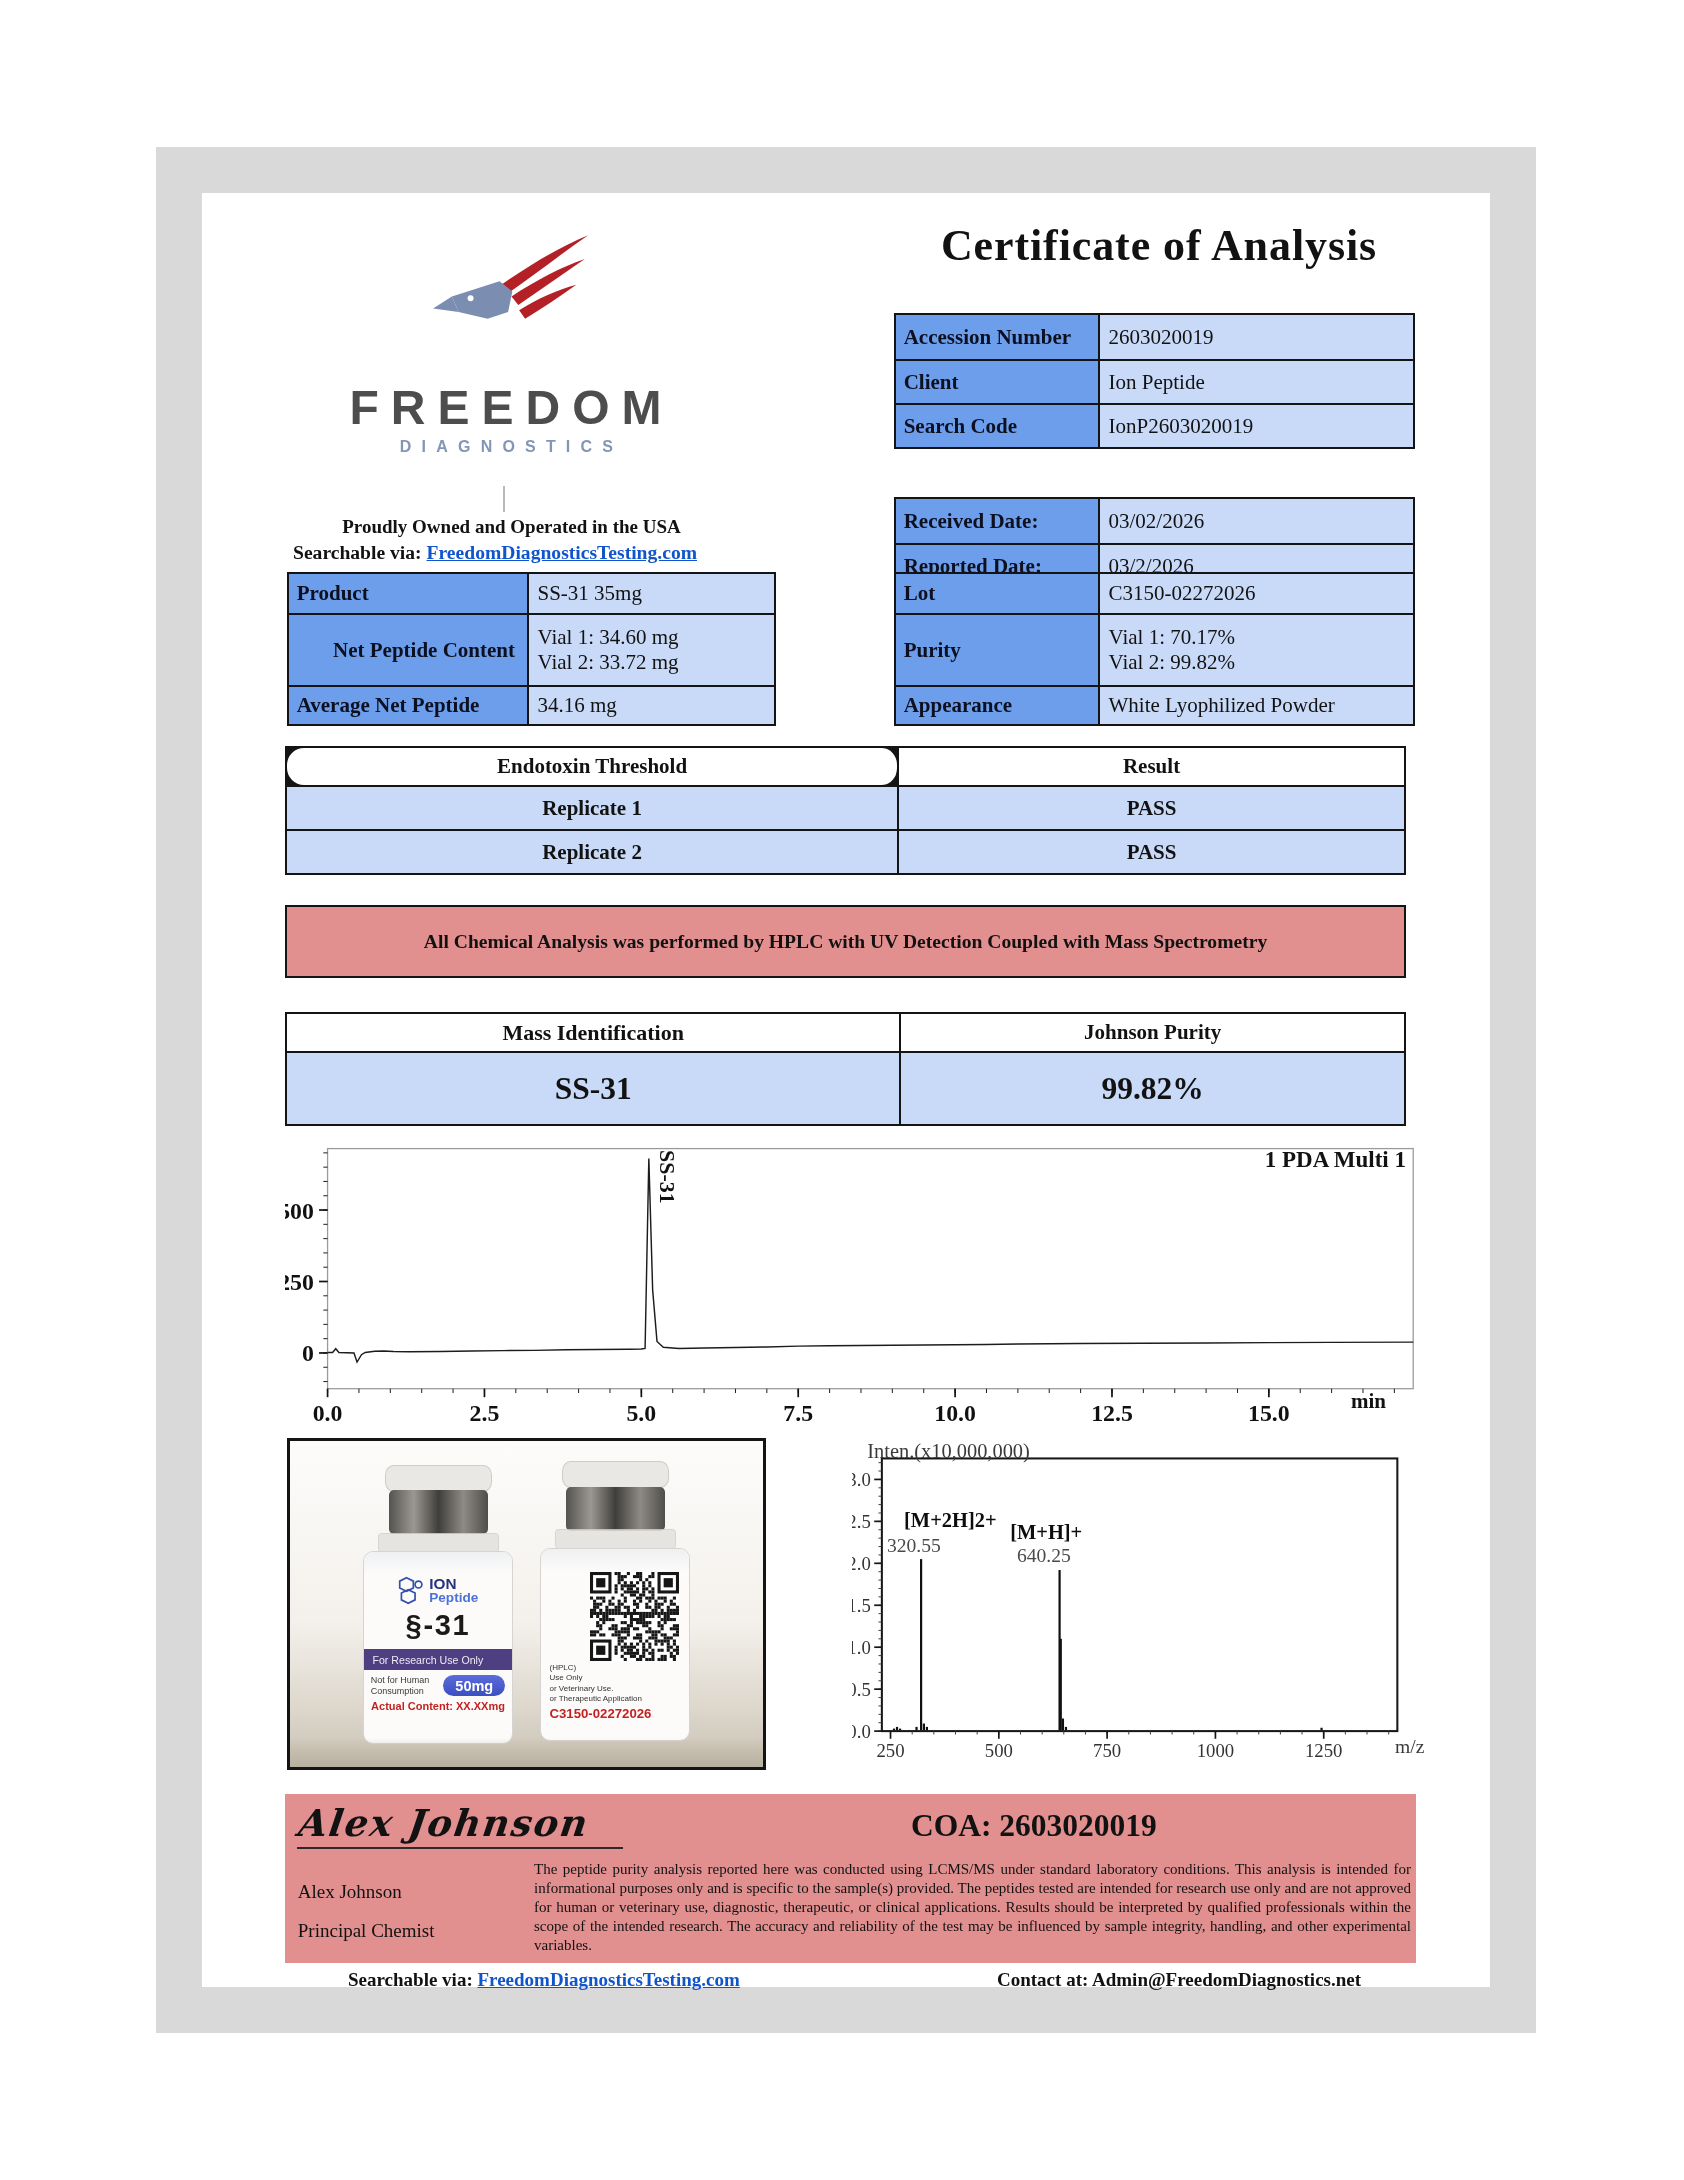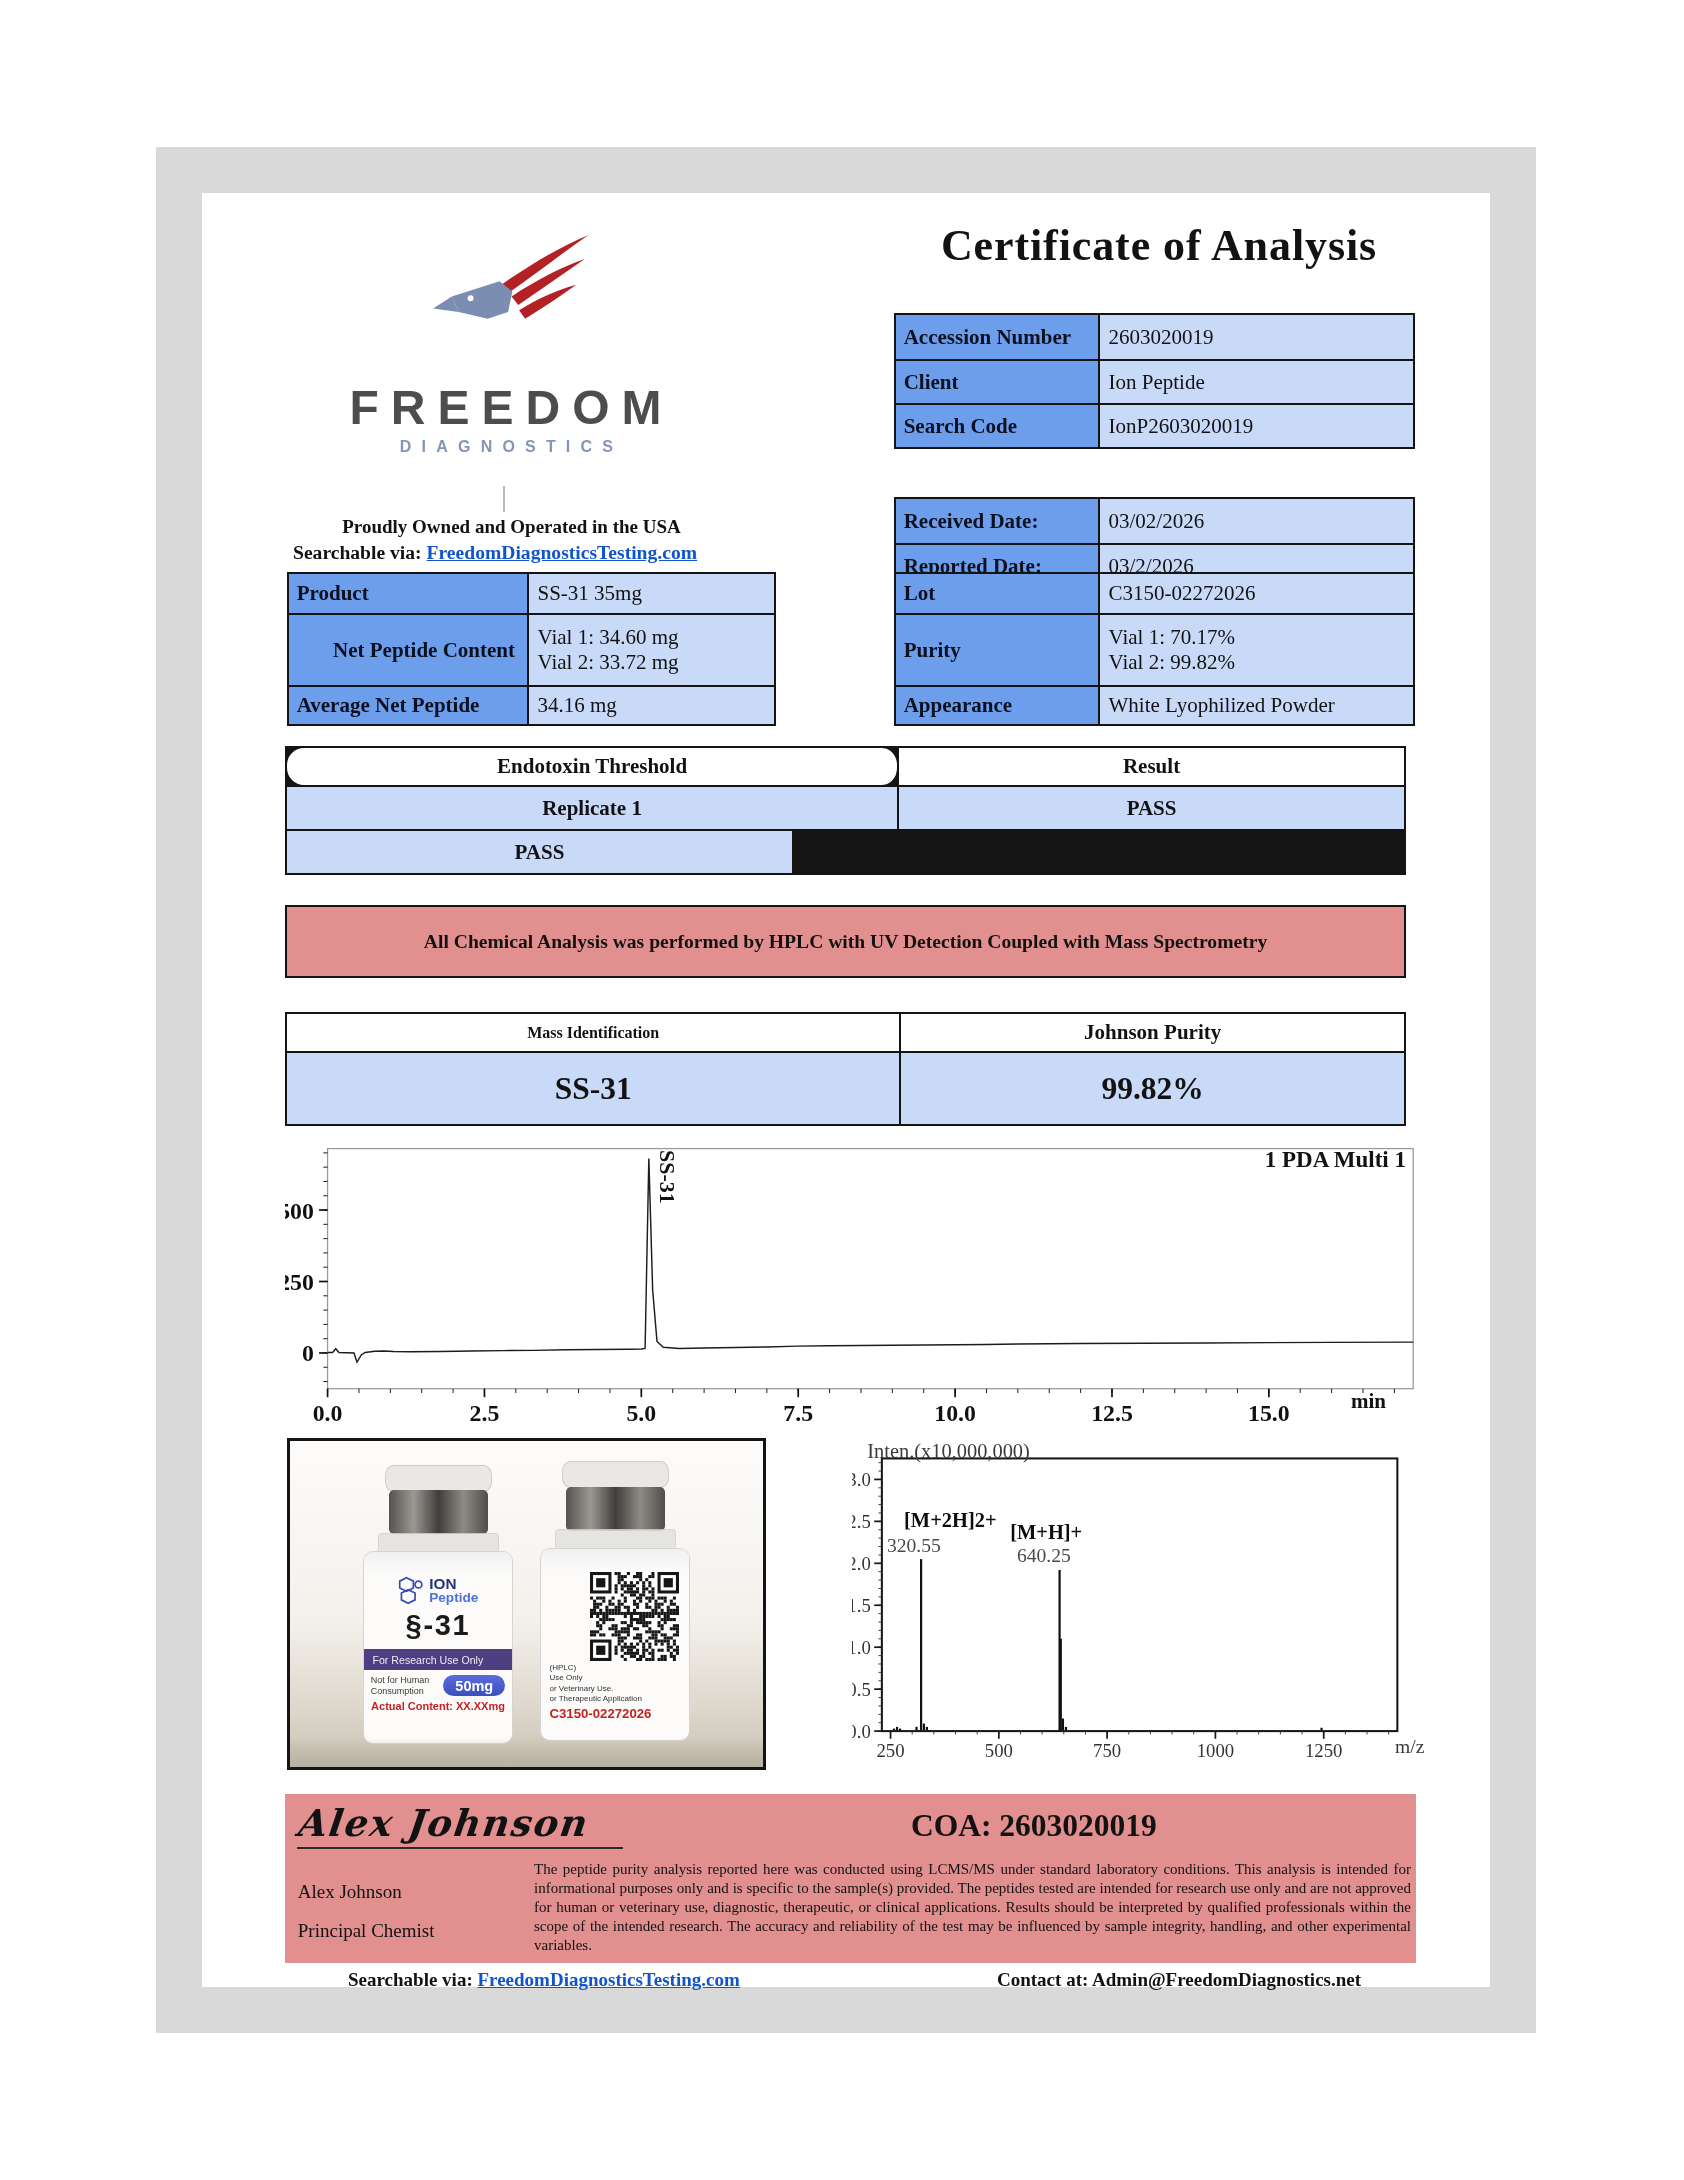--- a/index.html
+++ b/index.html
@@ -197,29 +197,30 @@
 <div class="ctbl" style="left:285px; top:746px; width:1121px;">
   <div class="r" style="height:37px;">
     <div class="c c1" style="width:54.8%; background:#ffffff; font-size:21px;border-radius:17px;">Endotoxin Threshold</div>
     <div class="c" style="width:45.2%; background:#ffffff; font-size:21px;">Result</div>
   </div>
   <div class="r" style="height:44px;">
     <div class="c c1" style="width:54.8%; background:#c9daf8; font-size:21px;">Replicate 1</div>
     <div class="c" style="width:45.2%; background:#c9daf8; font-size:21px;">PASS</div>
   </div>
   <div class="r" style="height:44px;">
+    <div class="c c1" style="width:54.8%; background:#c9daf8; font-size:21px;">Replicate 2</div>
     <div class="c" style="width:45.2%; background:#c9daf8; font-size:21px;">PASS</div>
   </div>
 </div>
 
 <div class="banner">All Chemical Analysis was performed by HPLC with UV Detection Coupled with Mass Spectrometry</div>
 
 <div class="ctbl" style="left:285px; top:1012px; width:1121px;">
   <div class="r" style="height:37px;">
-    <div class="c c1" style="width:55%; background:#ffffff; font-size:16px;">Mass Identification</div>
+    <div class="c c1" style="width:55%; background:#ffffff; font-size:22px;">Mass Identification</div>
     <div class="c" style="width:45%; background:#ffffff; font-size:21px;">Johnson Purity</div>
   </div>
   <div class="r" style="height:73px;">
     <div class="c c1" style="width:55%; background:#c9daf8; font-size:31.5px;">SS-31</div>
     <div class="c" style="width:45%; background:#c9daf8; font-size:31.5px;">99.82%</div>
   </div>
 </div>
 
 <div class="chrom">
   <svg id="chrom-svg" width="1158" height="290" viewBox="0 0 1360 340">

